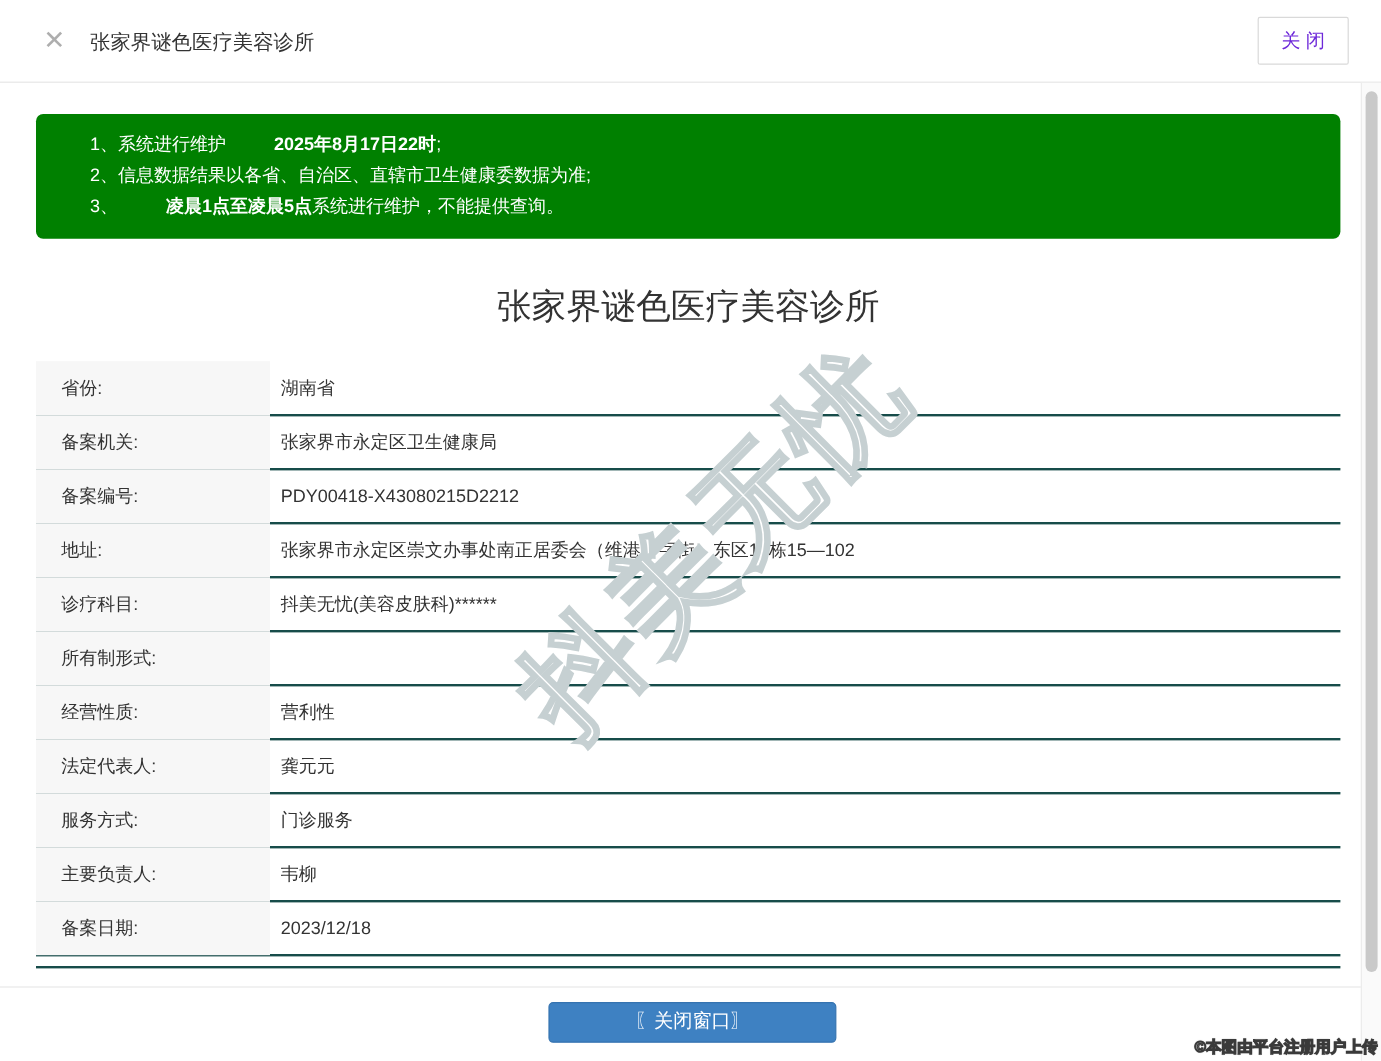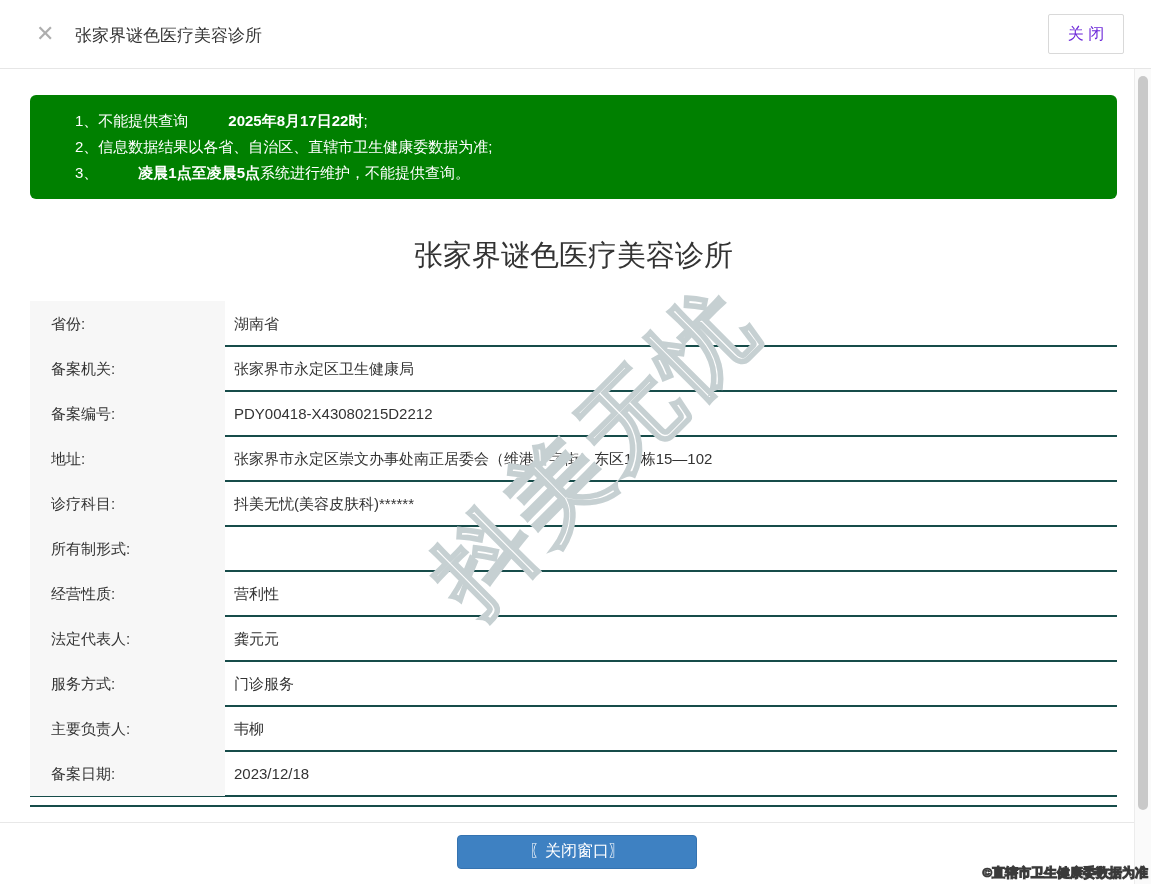--- a/index.html
+++ b/index.html
@@ -67,21 +67,21 @@
   }
   .table-end-line { height:10px; border-bottom:2px solid #174c4a; }
 
   
   .footer-line {
     position:absolute; top:822px; left:0; width:1134px; height:1px; background:#e8e8e8;
   }
   .close-window-btn {
     position:absolute; top:835px; left:457px; width:240px; height:34px;
     background:#3e81c2; border:1px solid #3573b0; border-radius:4px;
-    color:#fff; font-size:16px; cursor:pointer; font-family:Liberation Mono, monospace;
+    color:#fff; font-size:16px; cursor:pointer; font-family:Liberation Serif, serif;
     line-height:30px; text-align:center;
   }
 
   
   .watermark {
     position:absolute; left:350px; top:390px; width:480px; height:110px;
     text-align:center; font-size:96px; letter-spacing:6px; font-weight:bold;
     color:#ffffff; -webkit-text-stroke:2.5px #c6d0d2;
     transform:rotate(-45deg); pointer-events:none; z-index:5;
     font-family:"Liberation Sans","DejaVu Sans",sans-serif;
@@ -104,21 +104,21 @@
     <button class="header-close-btn">关 闭</button>
   </div>
 
   <div class="scrollbar-track">
     <div class="scrollbar-thumb"></div>
   </div>
 
   <div class="content">
 
     <div class="notice">
-      <div class="notice-line"><span>1、</span><span>不能提供查询</span><b>2025年8月17日22时</b><span>;</span></div>
+      <div class="notice-line"><span>1、</span><span>系统进行维护</span><b>2025年8月17日22时</b><span>;</span></div>
       <div class="notice-line"><span>2、</span><span>信息数据结果以各省、自治区、直辖市卫生健康委数据为准;</span><b></b><span></span></div>
       <div class="notice-line"><span>3、</span><span></span><b>凌晨1点至凌晨5点</b><span>系统进行维护，不能提供查询。</span></div>
     </div>
 
     <h1 class="main-title">张家界谜色医疗美容诊所</h1>
 
     <div class="info-table">
       <div class="info-row">
         <div class="info-label">省份:</div>
         <div class="info-value">湖南省</div>
@@ -164,15 +164,15 @@
       </div>
       <div class="table-end-line"></div>
     </div>
 
   </div>
 
   <div class="footer-line"></div>
   <button class="close-window-btn">〖关闭窗口〗</button>
 
   <div class="watermark">抖美无忧</div>
-  <div class="copyright">©直辖市卫生健康委数据为准</div>
+  <div class="copyright">©本图由平台注册用户上传</div>
 
 </div>
 
 </body></html>

